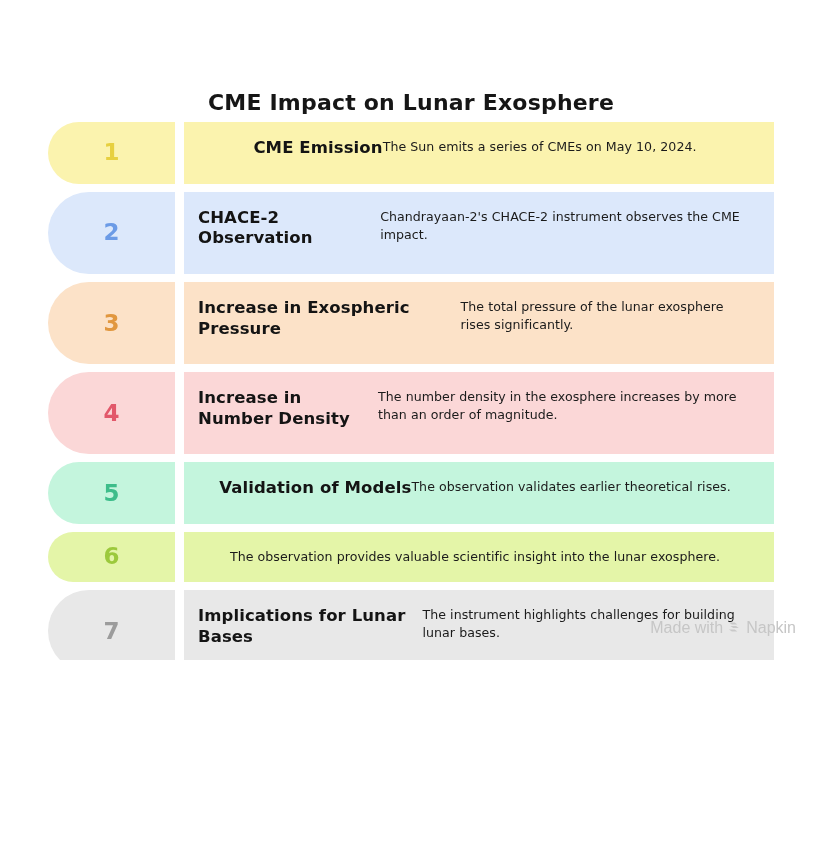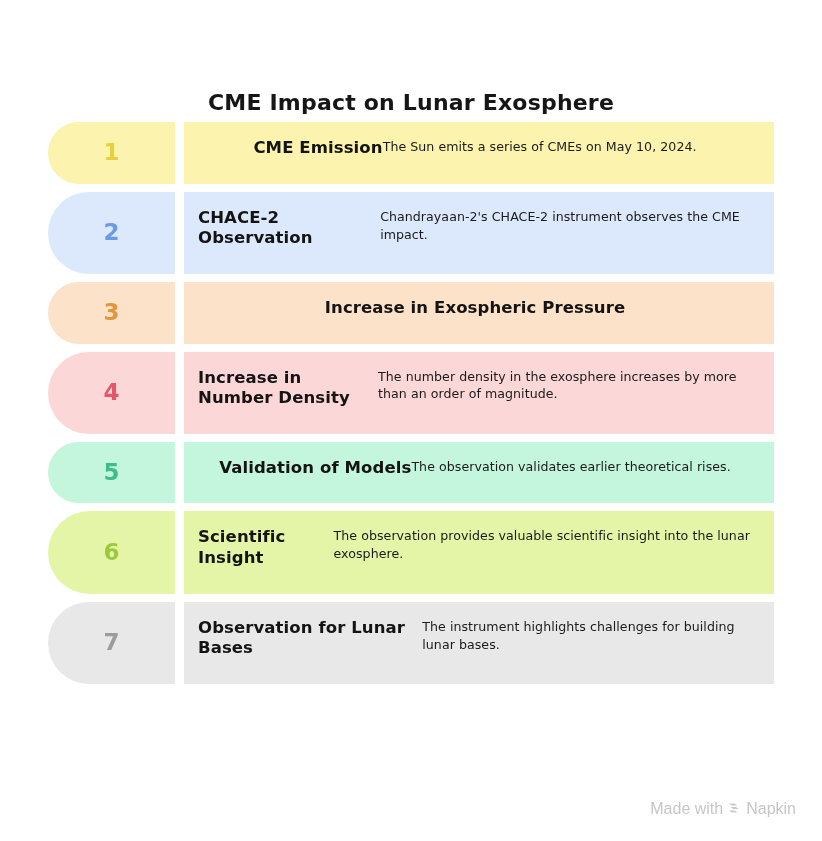--- a/index.html
+++ b/index.html
@@ -7,21 +7,21 @@
   html, body {
     width: 822px;
     height: 841px;
     background: #ffffff;
     font-family: "DejaVu Sans", sans-serif;
   }
 
   #page {
     position: relative;
     width: 822px;
-    height: 841px;
+    height: 660px;
     background: #ffffff;
     overflow: hidden;
   }
 
   #page-title {
     position: absolute;
     left: 0;
     top: 90px;
     width: 822px;
     text-align: center;
@@ -141,20 +141,21 @@
           <div class="step-desc">Chandrayaan-2's CHACE-2 instrument observes the CME impact.</div>
         </div>
       </div>
       <div class="step-row">
         <div class="step-badge" style="background: rgb(252, 226, 200);">
           <div class="step-number" style="color: rgb(225, 151, 63);">3</div>
         </div>
         <div class="step-gap"></div>
         <div class="step-panel" style="background: rgb(252, 226, 200); gap: 32px;">
           <div class="step-title">Increase in Exospheric Pressure</div>
+          <div class="step-desc">The total pressure of the lunar exosphere rises significantly.</div>
         </div>
       </div>
       <div class="step-row">
         <div class="step-badge" style="background: rgb(251, 215, 215);">
           <div class="step-number" style="color: rgb(226, 88, 106);">4</div>
         </div>
         <div class="step-gap"></div>
         <div class="step-panel" style="background: rgb(251, 215, 215);">
           <div class="step-title">Increase in Number Density</div>
           <div class="step-desc">The number density in the exosphere increases by more than an order of magnitude.</div>
@@ -169,31 +170,30 @@
           <div class="step-title">Validation of Models</div>
           <div class="step-desc">The observation validates earlier theoretical rises.</div>
         </div>
       </div>
       <div class="step-row">
         <div class="step-badge" style="background: rgb(228, 245, 168);">
           <div class="step-number" style="color: rgb(156, 201, 60);">6</div>
         </div>
         <div class="step-gap"></div>
         <div class="step-panel" style="background: rgb(228, 245, 168);">
-          <div class="step-title">Scientific Insight</div>
           <div class="step-desc">The observation provides valuable scientific insight into the lunar exosphere.</div>
         </div>
       </div>
       <div class="step-row">
         <div class="step-badge" style="background: rgb(232, 232, 232);">
           <div class="step-number" style="color: rgb(156, 156, 156);">7</div>
         </div>
         <div class="step-gap"></div>
         <div class="step-panel" style="background: rgb(232, 232, 232);">
-          <div class="step-title">Observation for Lunar Bases</div>
+          <div class="step-title">Implications for Lunar Bases</div>
           <div class="step-desc">The instrument highlights challenges for building lunar bases.</div>
         </div>
       </div>
     </div>
 
   <div id="watermark">
     <span>Made with</span>
     <span class="wm-logo">
       <svg width="13" height="12" viewBox="0 0 13 12" aria-hidden="true">
         <path d="M1 0.6 L6.6 0.6 L9.4 2.6 L3.8 2.6 Z" fill="#c9c9c9"></path>

